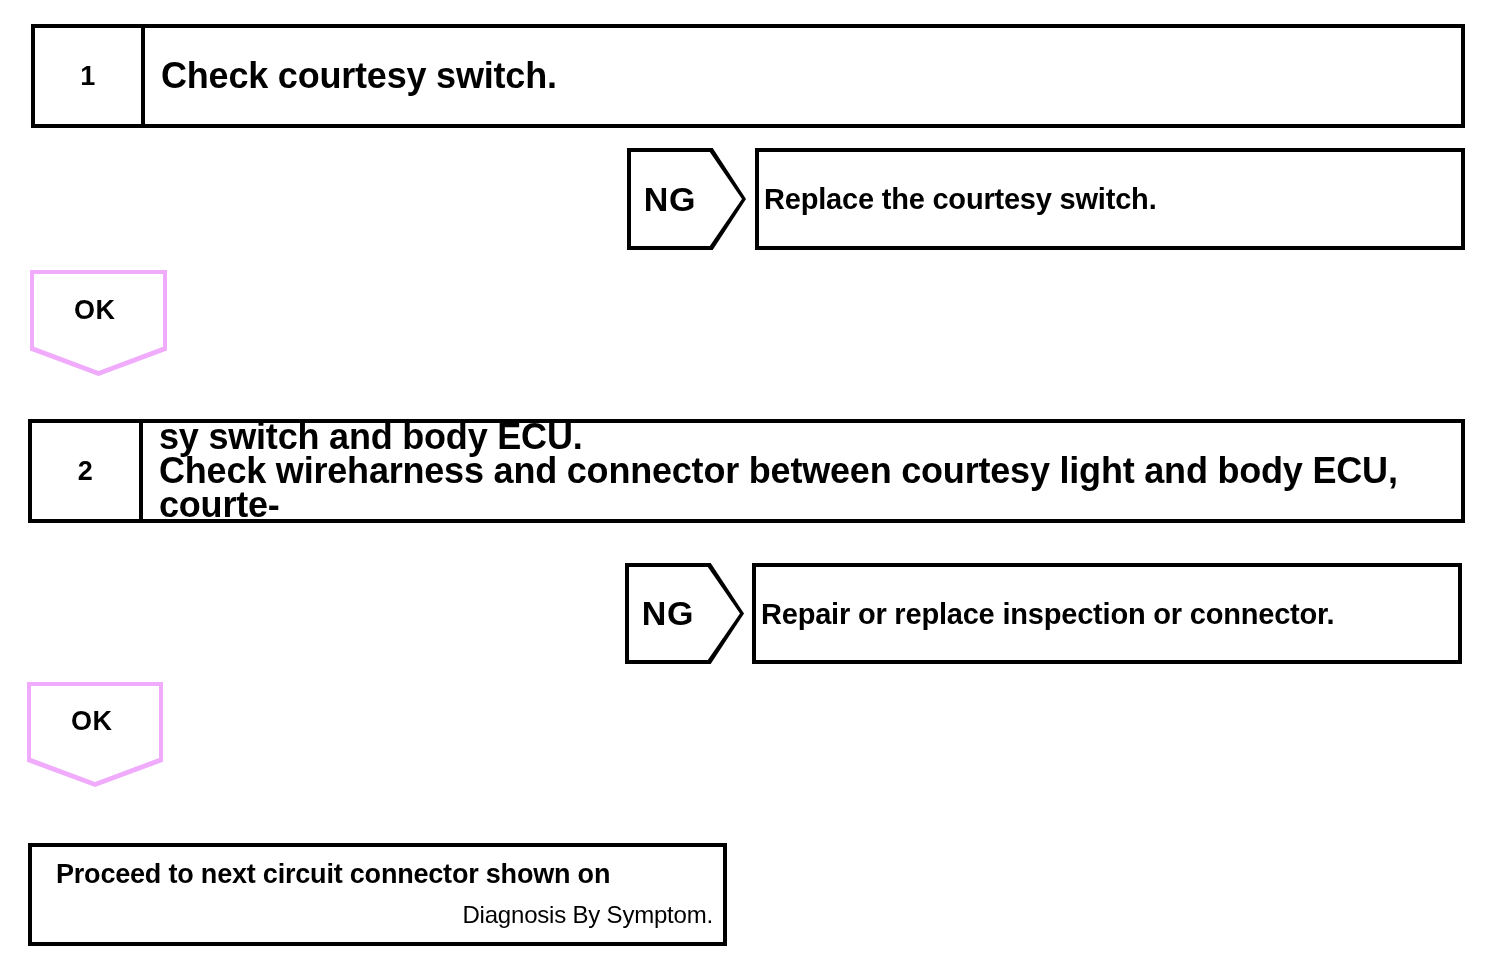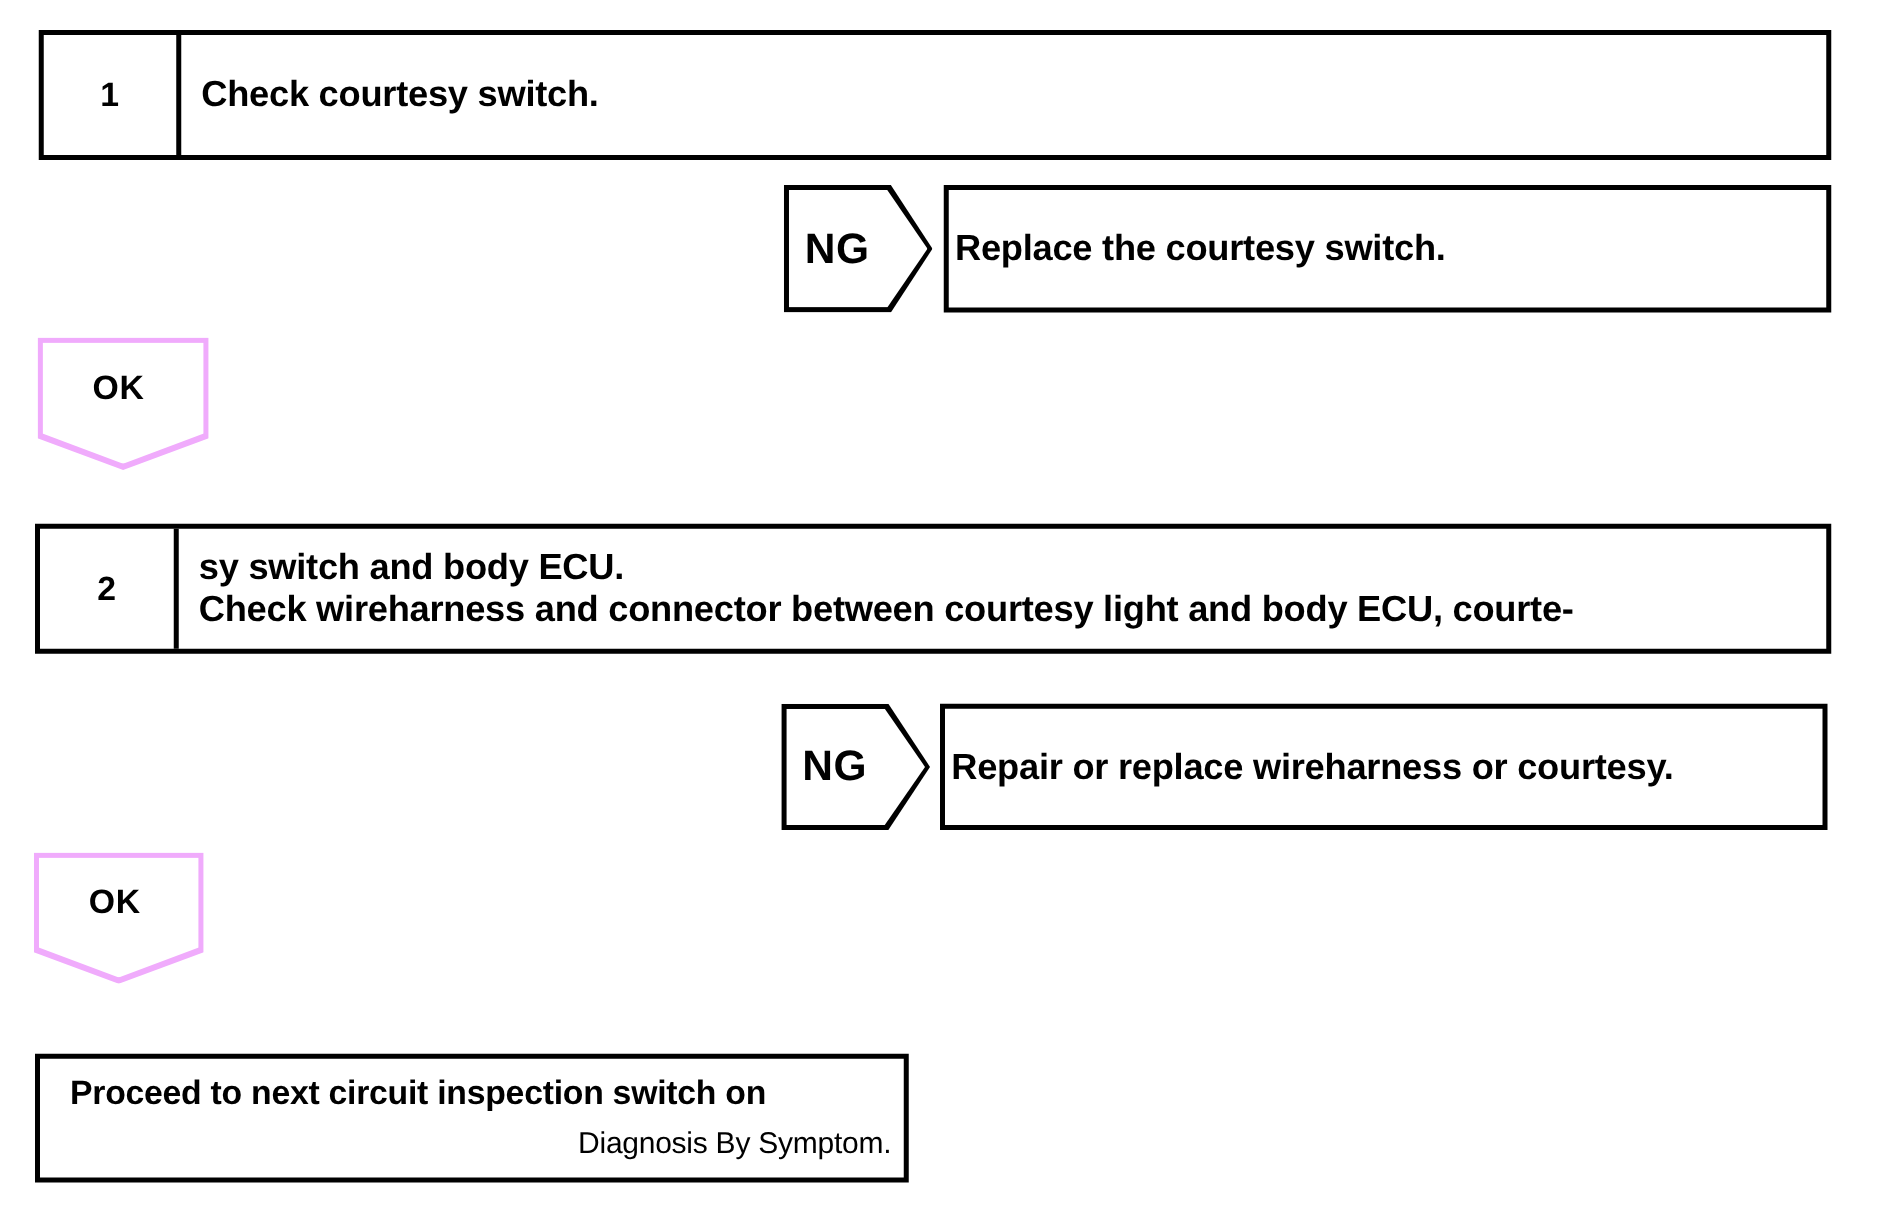--- a/index.html
+++ b/index.html
@@ -40,21 +40,21 @@
     color: #000000;
     letter-spacing: 0.5px;
   }
   .step-text {
     box-sizing: border-box;
     display: flex;
     align-items: center;
     padding-left: 16px;
     padding-right: 8px;
     font-weight: bold;
-    font-size: 29px;
+    font-size: 36px;
     line-height: 34px;
     color: #000000;
     letter-spacing: -0.2px;
     border-radius: 20px;
   }
   .step-text.two-line {
     align-items: center;
   }
 
   
@@ -197,25 +197,25 @@
         <div>sy switch and body ECU.</div>
         <div>Check wireharness and connector between courtesy light and body ECU, courte-</div>
       </div>
     </div>
   </div>
 
   <div class="ng-tag" style="left:625px; top:563px; width:119px; height:101px;">
     <div class="inner"></div>
     <div class="lbl">NG</div>
   </div>
-  <div class="result-box" style="left:752px; top:563px; width:710px; height:101px;">Repair or replace wireharness or courtesy.</div>
+  <div class="result-box" style="left:752px; top:563px; width:710px; height:101px;">Repair or replace inspection or connector.</div>
 
   <div class="ok-tag" style="left:27px; top:682px; width:136px; height:105px;">
     <div class="inner"></div>
     <div class="lbl">OK</div>
   </div>
 
   <div class="terminal-box" style="left:28px; top:843px; width:699px; height:103px;">
-    <div class="terminal-line-1">Proceed to next circuit inspection switch on</div>
+    <div class="terminal-line-1">Proceed to next circuit connector shown on</div>
     <div class="terminal-line-2">Diagnosis By Symptom.</div>
   </div>
 
 </div>
 
 </body></html>

